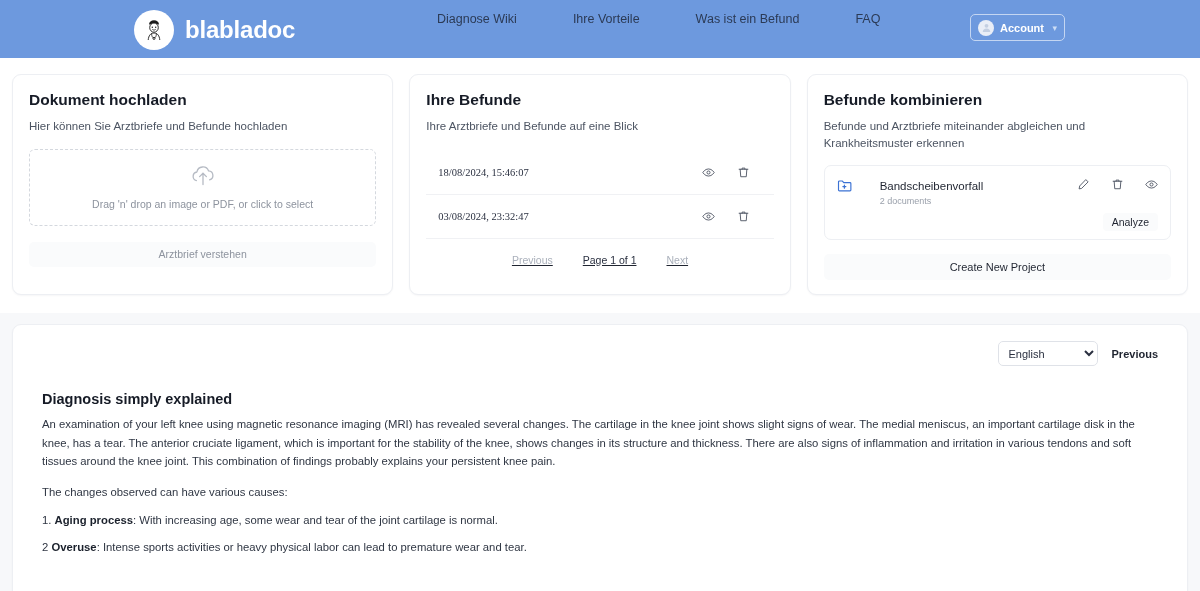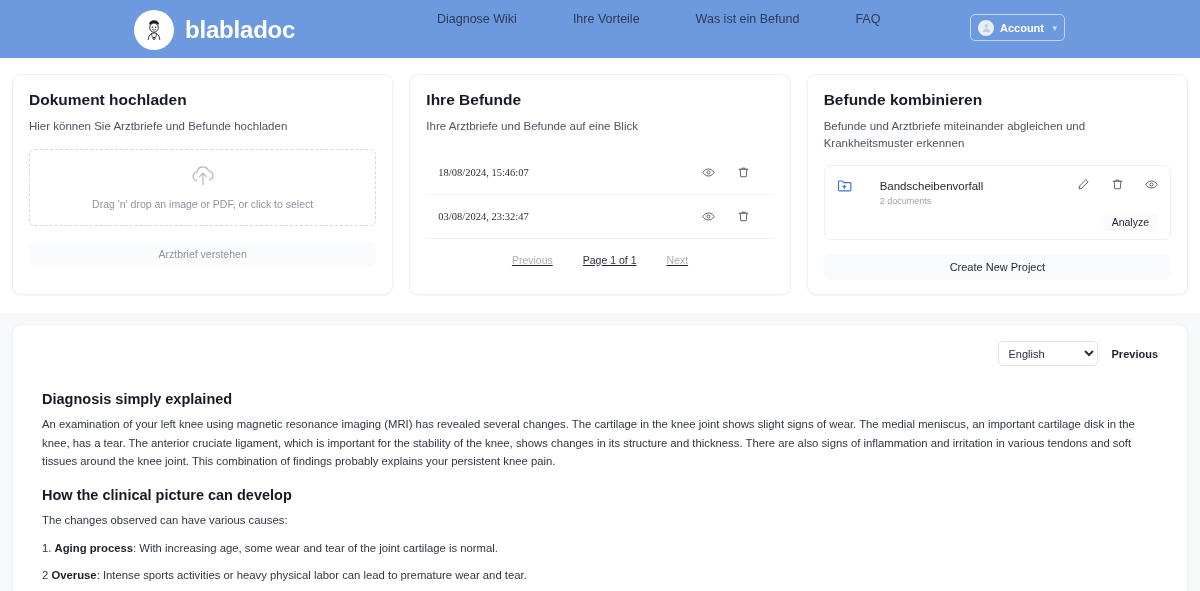--- a/index.html
+++ b/index.html
@@ -366,21 +366,20 @@
     <select class="lang-select">
       <option>English</option>
     </select>
     <button class="translate-btn">Previous</button>
   </div>
 
   <div class="doc">
     <h2>Diagnosis simply explained</h2>
     <p>An examination of your left knee using magnetic resonance imaging (MRI) has revealed several changes. The cartilage in the knee joint shows slight signs of wear. The medial meniscus, an important cartilage disk in the knee, has a tear. The anterior cruciate ligament, which is important for the stability of the knee, shows changes in its structure and thickness. There are also signs of inflammation and irritation in various tendons and soft tissues around the knee joint. This combination of findings probably explains your persistent knee pain.</p>
 
-    <h2 class="second">How the clinical picture can develop</h2>
     <p class="lead">The changes observed can have various causes:</p>
 
     <div class="li">
       <span>1.</span>
       <b>Aging process</b><span>: With increasing age, some wear and tear of the joint cartilage is normal.</span>
     </div>
     <div class="li">
       <span>2</span>
       <b>Overuse</b><span>: Intense sports activities or heavy physical labor can lead to premature wear and tear.</span>
     </div>

